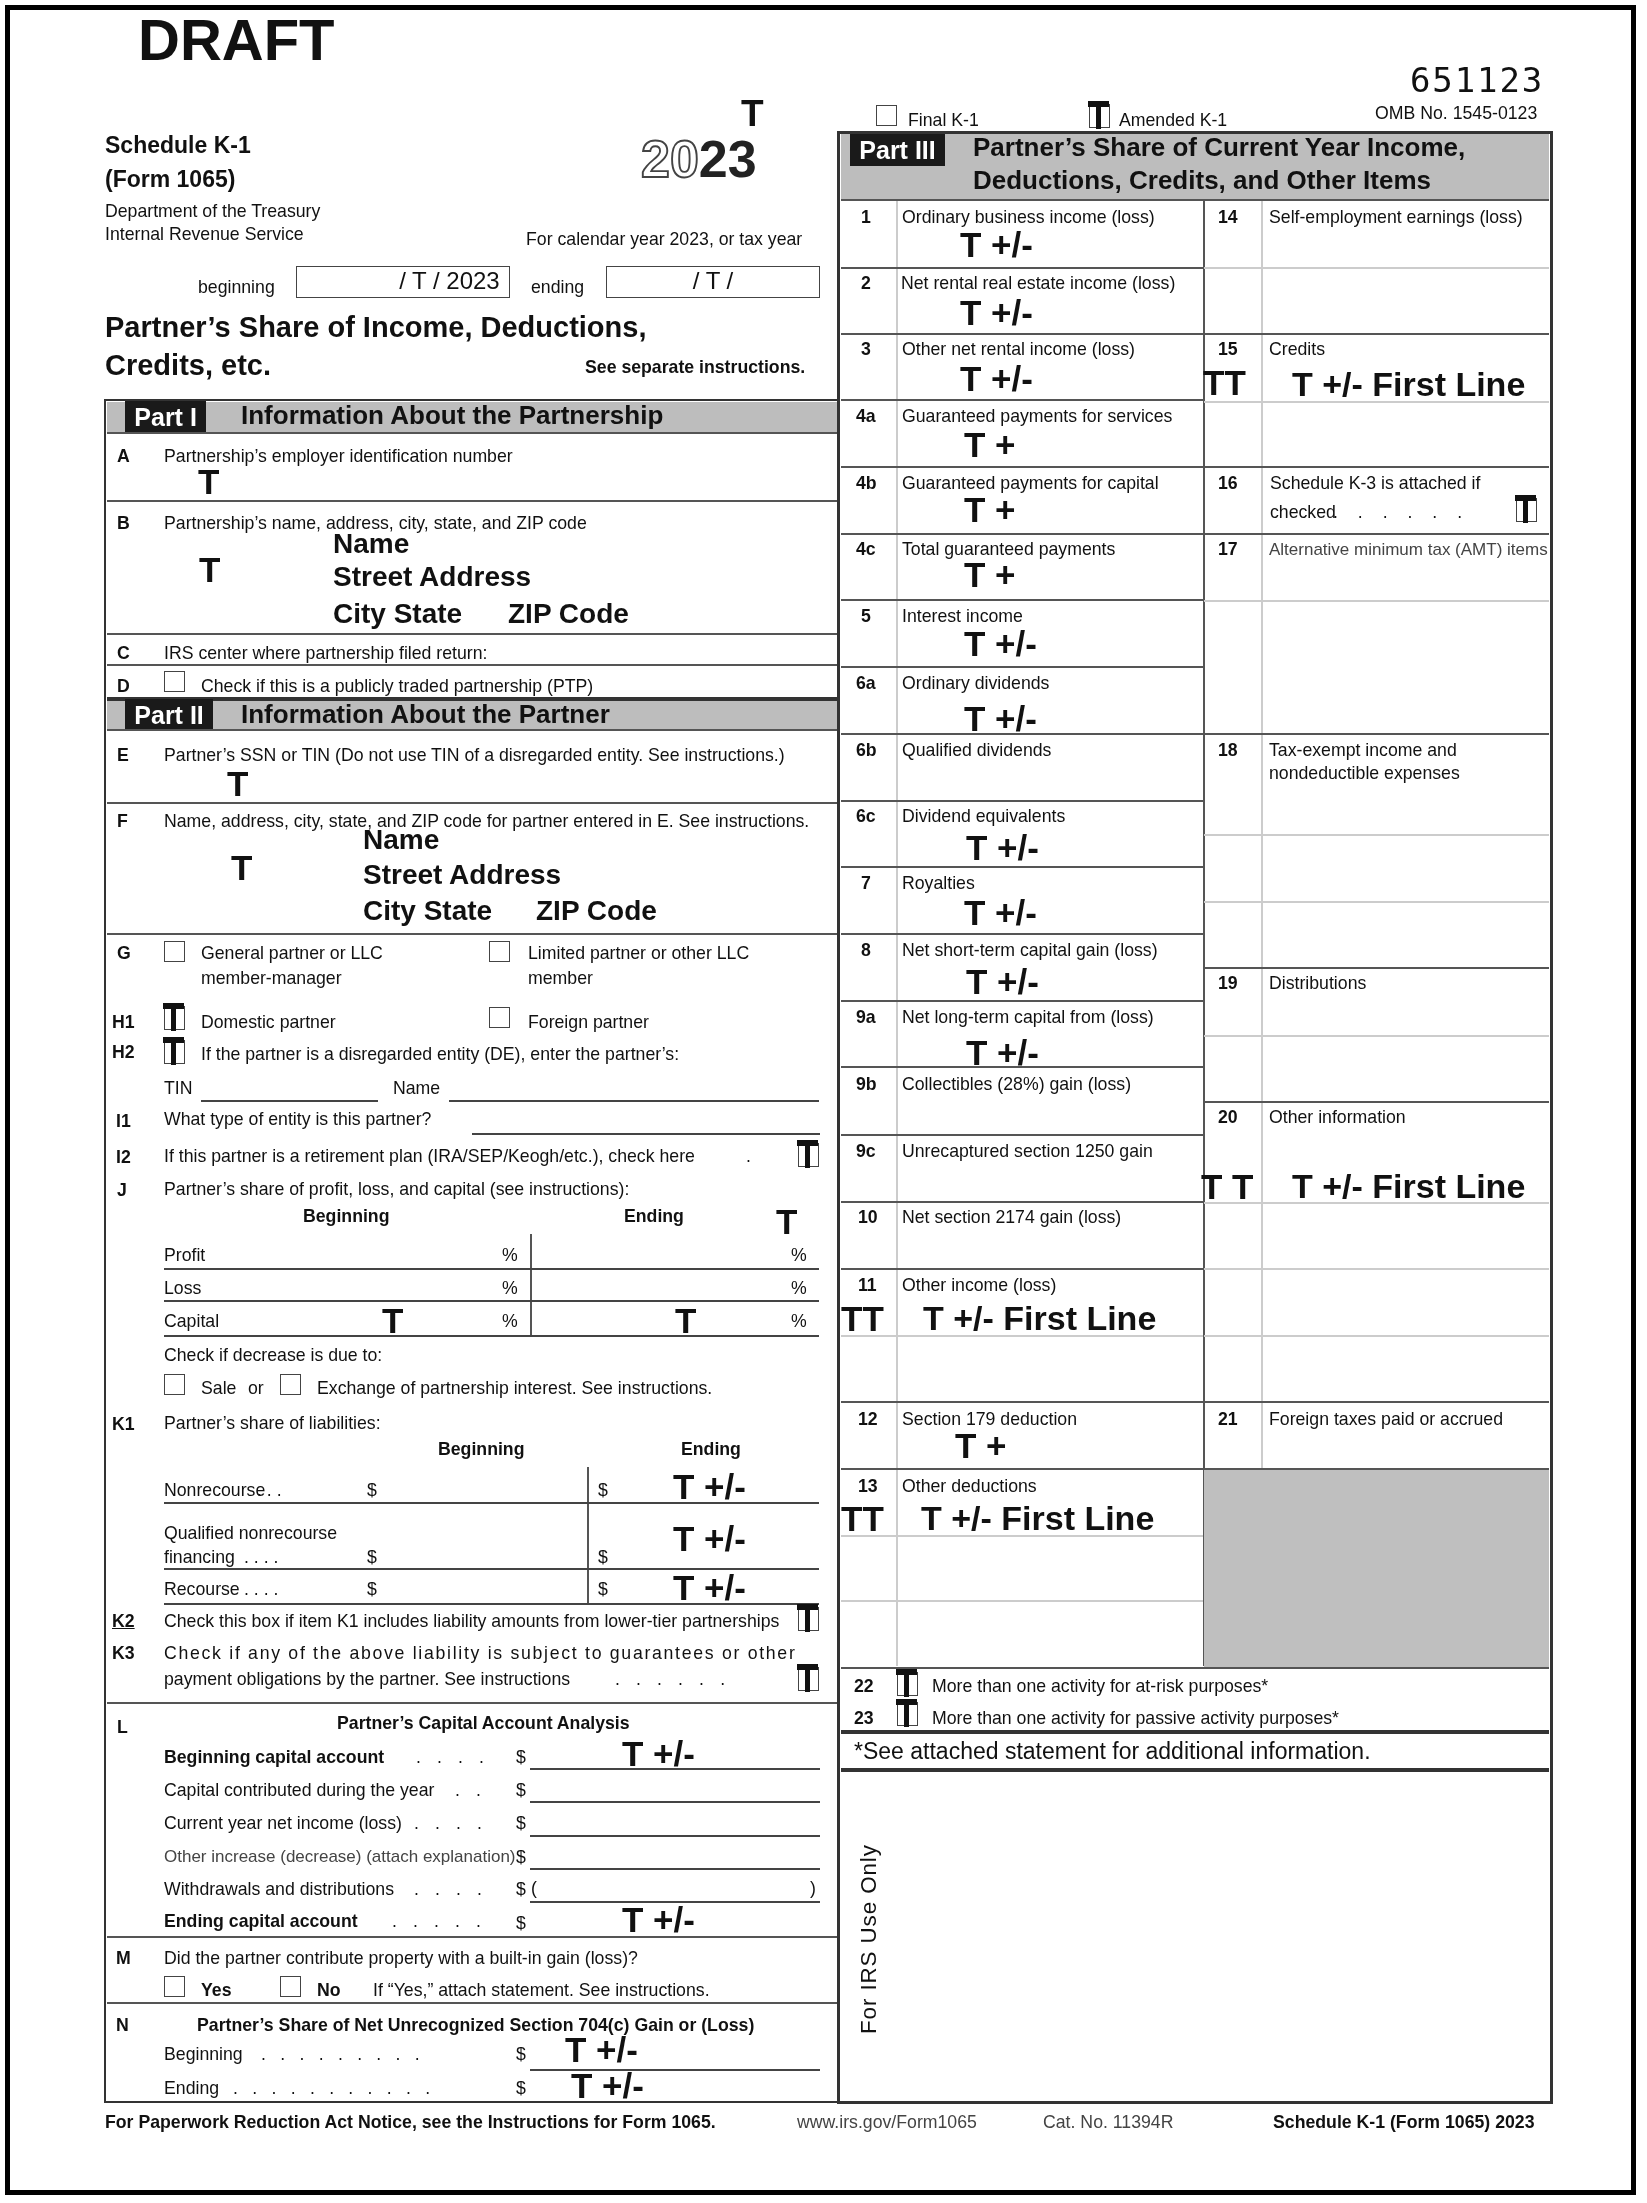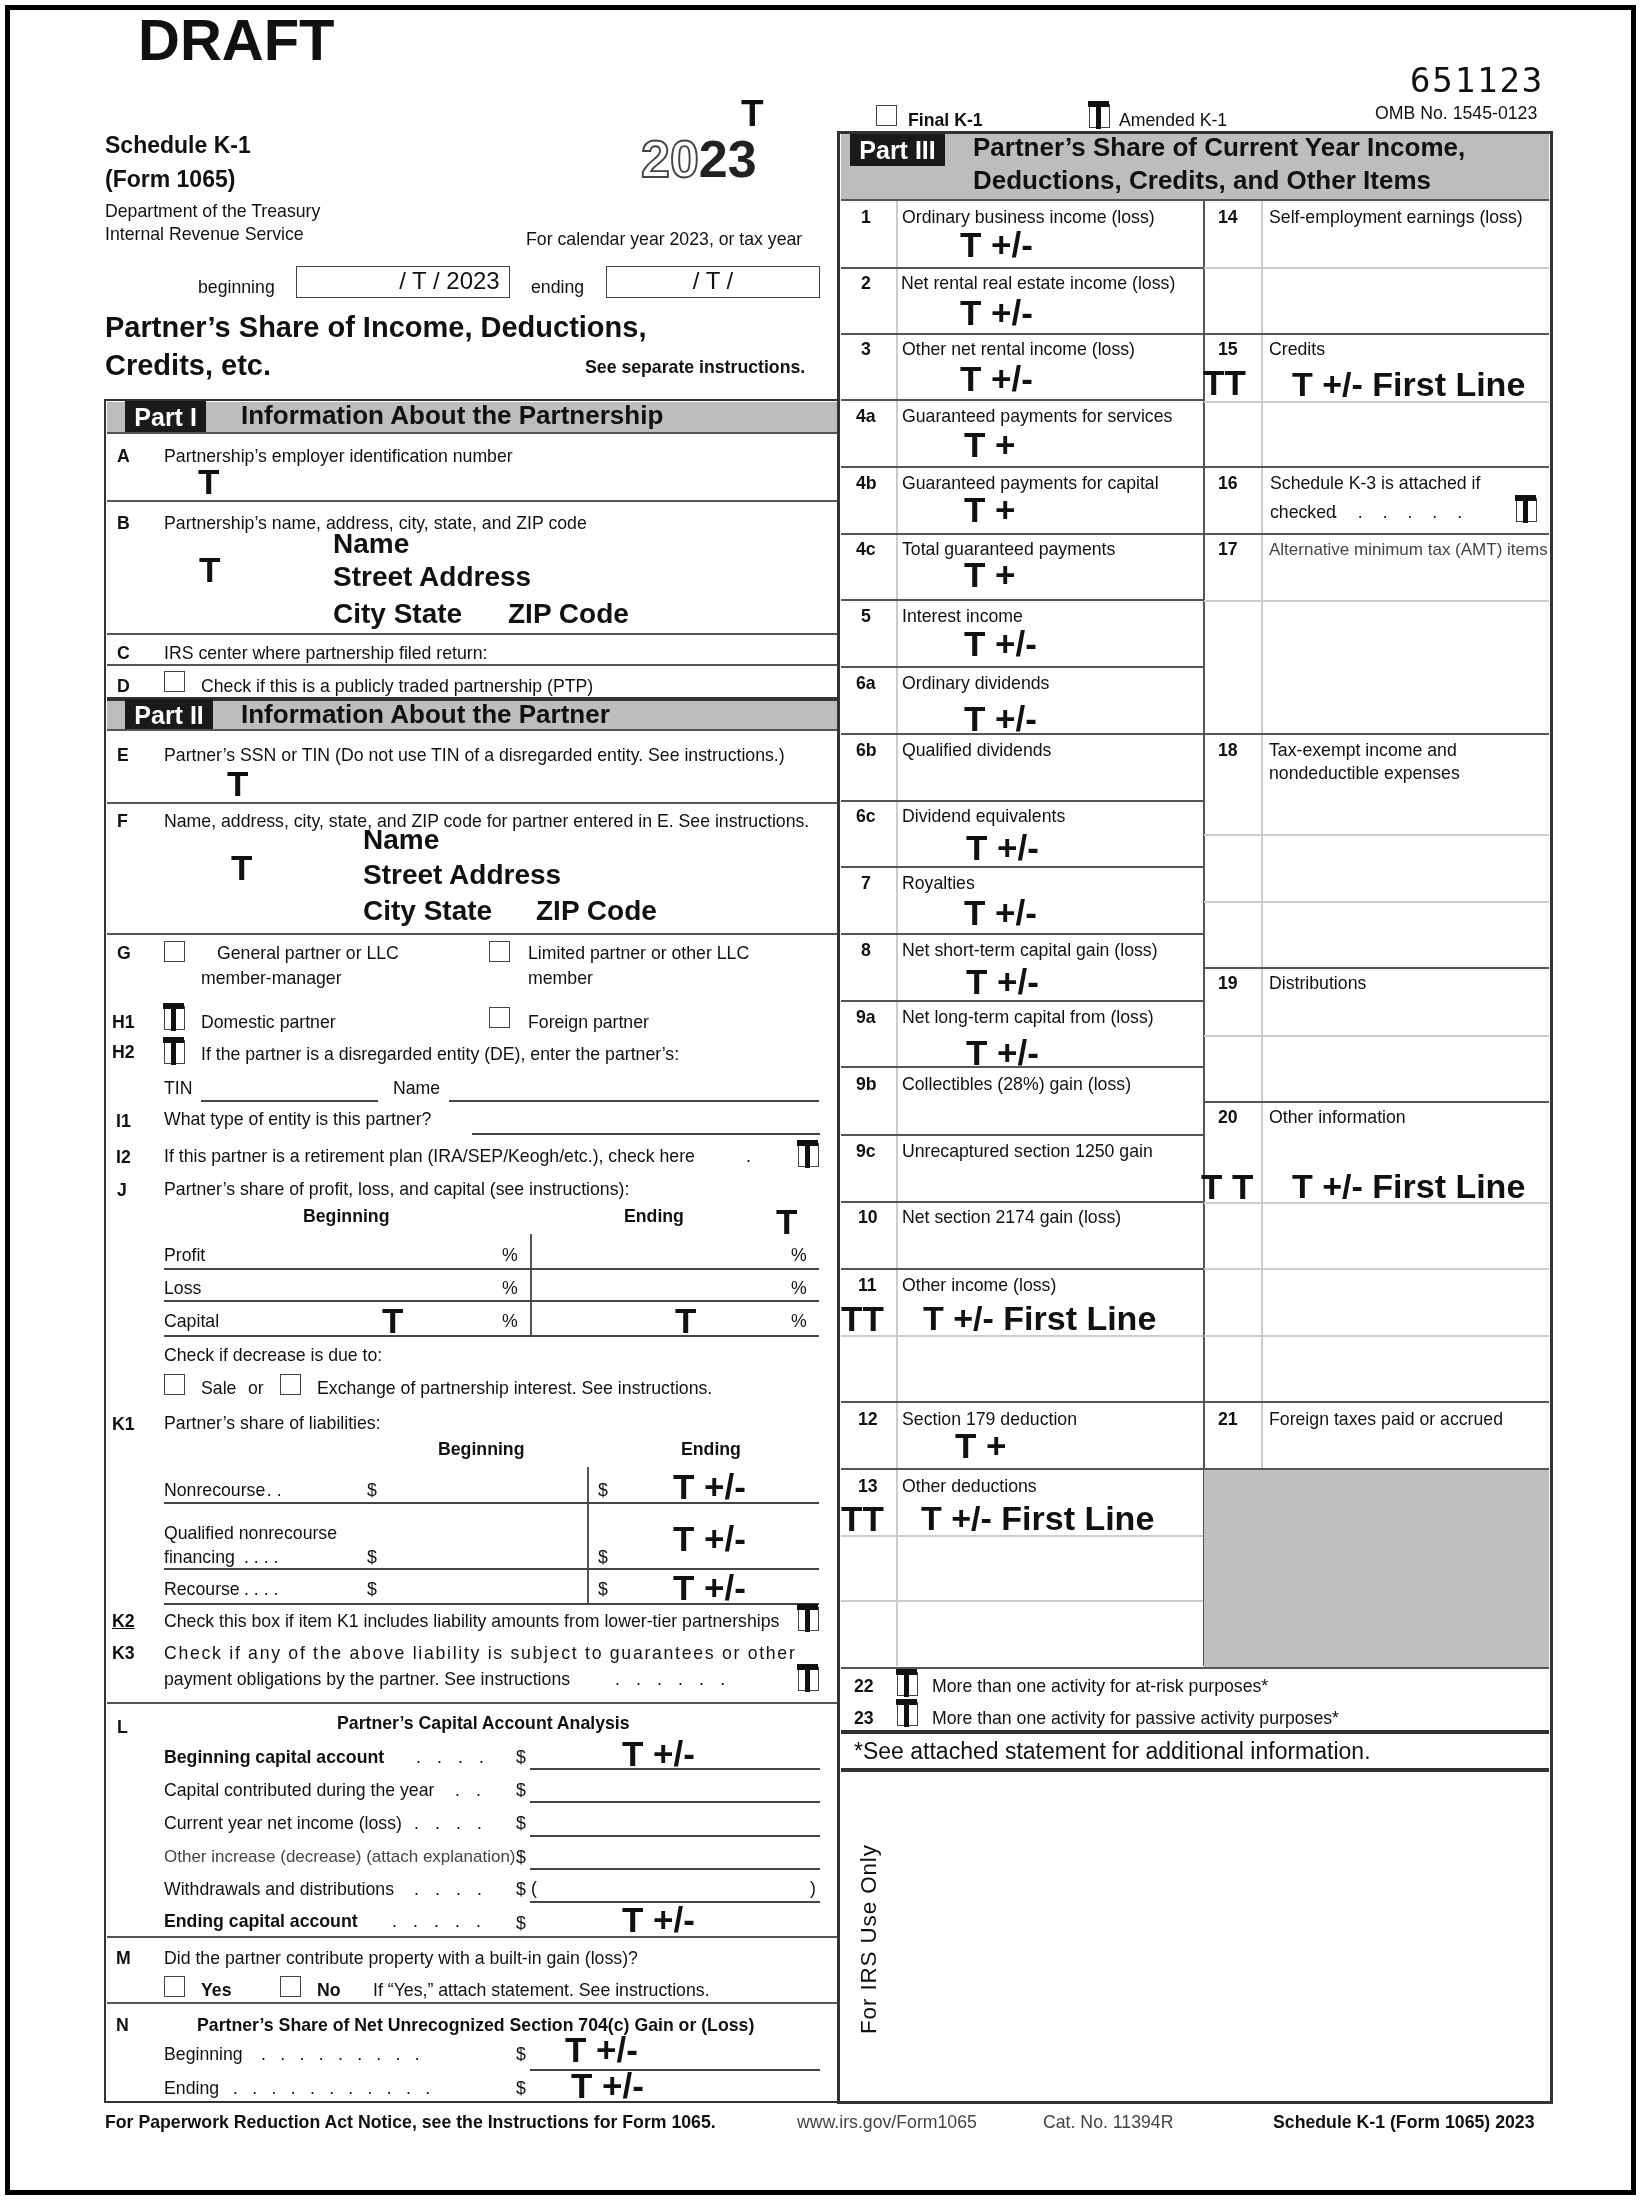--- a/index.html
+++ b/index.html
@@ -52,21 +52,21 @@
 <div class="abs sm" style="left:198px;top:277px;">beginning</div>
 <div class="abs" style="left:296px;top:266px;width:214px;height:32px;border:1.9px solid #444;box-sizing:border-box;font-size:24px;text-align:right;padding-right:9.3px;line-height:28px;">/  T  /  2023</div>
 <div class="abs sm" style="left:531px;top:277px;">ending</div>
 <div class="abs" style="left:606px;top:266px;width:214px;height:32px;border:1.9px solid #444;box-sizing:border-box;font-size:24px;text-align:center;line-height:28px;">/  T  /</div>
 
 <div class="abs b" style="left:105px;top:311px;font-size:29px;">Partner’s Share of Income, Deductions,</div>
 <div class="abs b" style="left:105px;top:349px;font-size:29px;">Credits, etc.</div>
 <div class="abs b sm" style="left:585px;top:357px;">See separate instructions.</div>
 
 <div class="cb" style="left:876px;top:105px;"></div>
-<div class="abs sm" style="left:908px;top:110px;font-weight:bold;">Final K-1</div>
+<div class="abs sm" style="left:908px;top:110px;">Final K-1</div>
 <div class="cb-t" style="left:1089px;top:104px;"></div>
 <div class="abs sm" style="left:1119px;top:110px;">Amended K-1</div>
 
 <div style="position:absolute;left:104px;top:399px;width:733px;height:1704px;border:2.8px solid #333;border-right:none;box-sizing:border-box;"></div>
 
 <div class="part-bar" style="left:107px;top:402px;width:730px;height:30px;"></div>
 <div class="part-tag" style="left:125px;top:401px;">Part I</div>
 <div class="part-title" style="left:241px;top:400px;">Information About the Partnership</div>
 <div class="hl" style="left:107px;top:432px;width:730px;"></div>
 
@@ -107,21 +107,21 @@
 <div class="abs sm" style="left:164px;top:811px;">Name, address, city, state, and ZIP code for partner entered in E. See instructions.</div>
 <div class="abs fill" style="left:231px;top:850px;">T</div>
 <div class="abs b" style="left:363px;top:824px;font-size:28px;">Name</div>
 <div class="abs b" style="left:363px;top:859px;font-size:28px;">Street Address</div>
 <div class="abs b" style="left:363px;top:895px;font-size:28px;">City State</div>
 <div class="abs b" style="left:536px;top:895px;font-size:28px;">ZIP Code</div>
 <div class="hl" style="left:107px;top:933px;width:730px;"></div>
 
 <div class="abs lbl" style="left:117px;top:943px;">G</div>
 <div class="cb" style="left:164px;top:941px;"></div>
-<div class="abs sm" style="left:201px;top:943px;margin-left:16px;">General partner or LLC</div>
+<div class="abs sm" style="left:201px;top:943px;">General partner or LLC</div>
 <div class="abs sm" style="left:201px;top:968px;">member-manager</div>
 <div class="cb" style="left:489px;top:941px;"></div>
 <div class="abs sm" style="left:528px;top:943px;">Limited partner or other LLC</div>
 <div class="abs sm" style="left:528px;top:968px;">member</div>
 
 <div class="abs lbl" style="left:112px;top:1012px;">H1</div>
 <div class="cb-t" style="left:164px;top:1006px;"></div>
 <div class="abs sm" style="left:201px;top:1012px;">Domestic partner</div>
 <div class="cb" style="left:489px;top:1007px;"></div>
 <div class="abs sm" style="left:528px;top:1012px;">Foreign partner</div>

